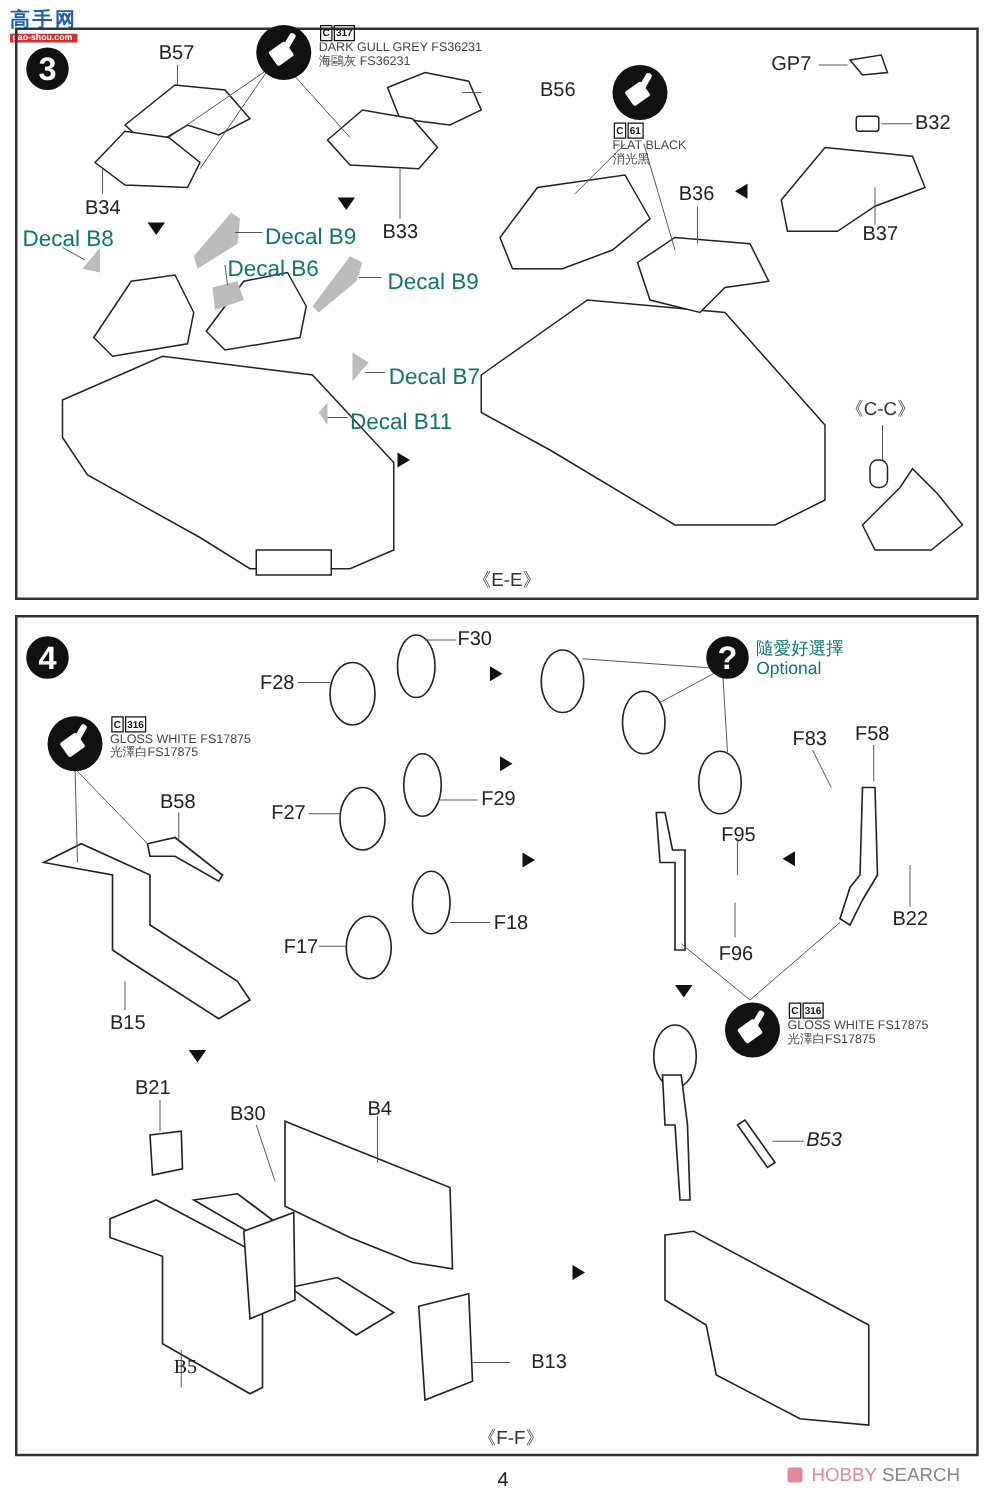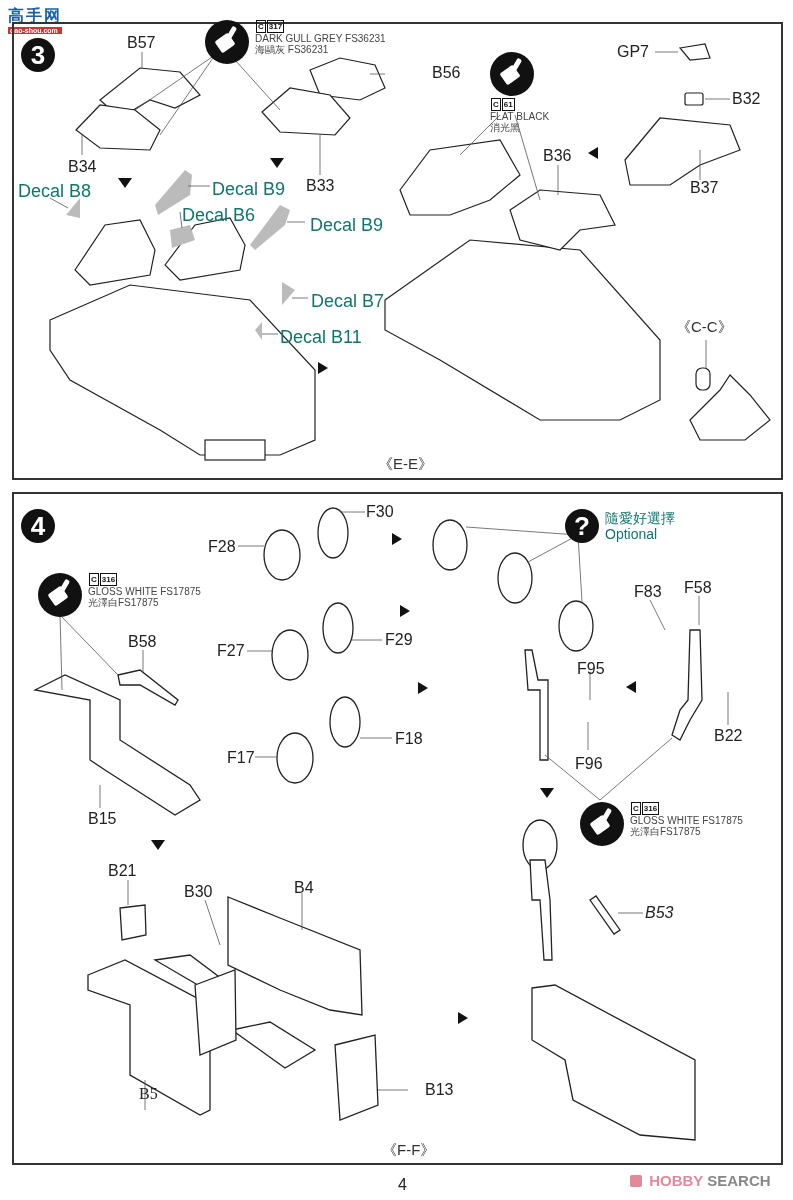--- a/index.html
+++ b/index.html
@@ -18,21 +18,21 @@
   .paint-code span{display:inline-block;border:1px solid #111;font-size:8px;padding:0 1px;margin-left:1px;vertical-align:middle;}
   .arrow{position:absolute;width:0;height:0;}
   .arr-down{border-left:7px solid transparent;border-right:7px solid transparent;border-top:10px solid #111;}
   .arr-right{border-top:6px solid transparent;border-bottom:6px solid transparent;border-left:10px solid #111;}
   .arr-left{border-top:6px solid transparent;border-bottom:6px solid transparent;border-right:10px solid #111;}
   svg.art{position:absolute;left:0;top:0;}
   .logo{position:absolute;left:8px;top:6px;}
   .logo-top{font-size:16px;font-weight:bold;color:#1e5fa8;letter-spacing:2px;}
   .logo-sub{font-size:7px;color:#fff;background:#c33;padding:0 2px;font-weight:bold;}
   .page-num{position:absolute;left:398px;top:1176px;font-size:16px;}
-  .hobby{position:absolute;left:630px;top:1172px;font-size:15px;font-weight:bold;}
+  .hobby{position:absolute;left:630px;top:1172px;font-size:15px;font-weight:normal;}
   .hobby .h1{color:#e28a9b;}
   .hobby .h2{color:#888;}
   .opt{position:absolute;display:flex;gap:6px;align-items:center;}
   .q{width:34px;height:34px;border-radius:50%;background:#111;color:#fff;font-size:26px;font-weight:bold;display:flex;align-items:center;justify-content:center;}
   .opt-text{font-size:14px;line-height:16px;color:#0f766e;}
 </style>
 </head>
 <body>
 
 <div class="logo">

